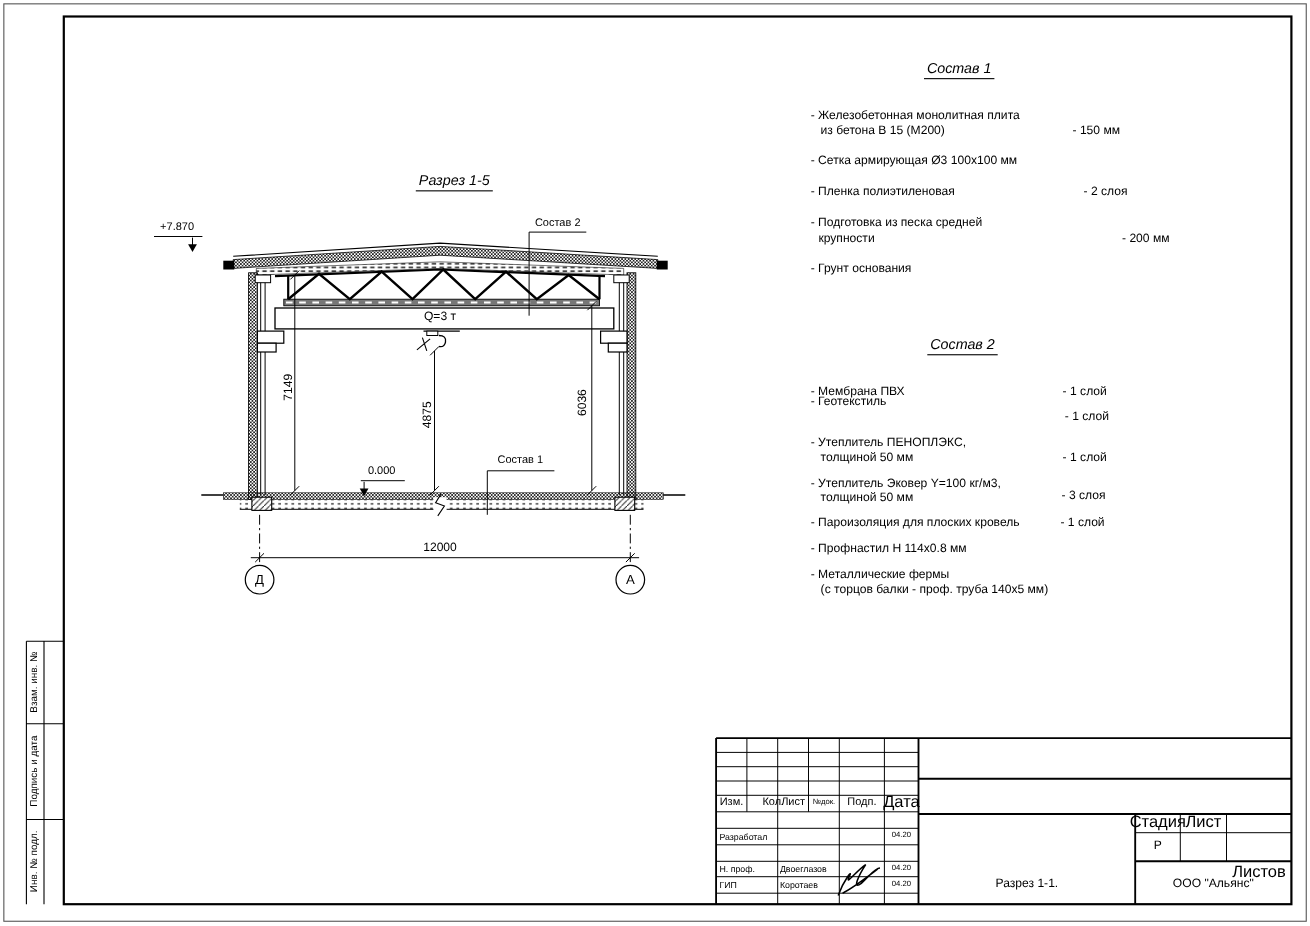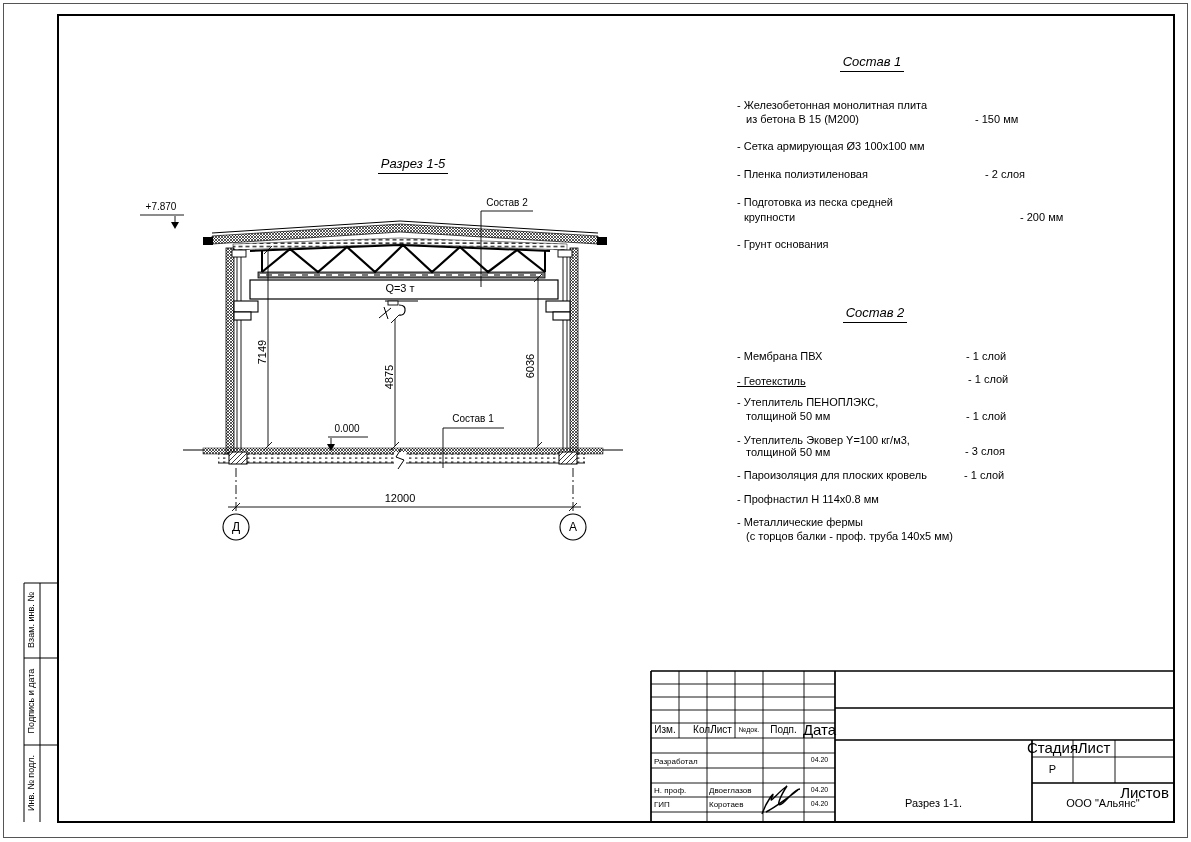--- a/index.html
+++ b/index.html
@@ -159,21 +159,21 @@
 <div class="t f11" style="left:737px;top:196px;">- Подготовка из песка средней</div>
 <div class="t f11" style="left:744px;top:211px;">крупности</div>
 <div class="t f11" style="left:1020px;top:211px;">- 200 мм</div>
 <div class="t f11" style="left:737px;top:238px;">- Грунт основания</div>
 
 <div class="t c f13 it" style="left:823px;top:305px;width:104px;height:18px;">
       <span class="ul">Состав 2</span>
     </div>
 <div class="t f11" style="left:737px;top:350px;">- Мембрана ПВХ</div>
 <div class="t f11" style="left:966px;top:350px;">- 1 слой</div>
-<div class="t f11" style="left:737px;top:375px;text-decoration:underline;">- Геотекстиль</div>
+<div class="t f11" style="left:737px;top:359px;">- Геотекстиль</div>
 <div class="t f11" style="left:968px;top:373px;">- 1 слой</div>
 <div class="t f11" style="left:737px;top:396px;">- Утеплитель ПЕНОПЛЭКС,</div>
 <div class="t f11" style="left:746px;top:410px;">толщиной 50 мм</div>
 <div class="t f11" style="left:966px;top:410px;">- 1 слой</div>
 <div class="t f11" style="left:737px;top:434px;">- Утеплитель Эковер Y=100 кг/м3,</div>
 <div class="t f11" style="left:746px;top:446px;">толщиной 50 мм</div>
 <div class="t f11" style="left:965px;top:445px;">- 3 слоя</div>
 <div class="t f11" style="left:737px;top:469px;">- Пароизоляция для плоских кровель</div>
 <div class="t f11" style="left:964px;top:469px;">- 1 слой</div>
 <div class="t f11" style="left:737px;top:493px;">- Профнастил Н 114х0.8 мм</div>

